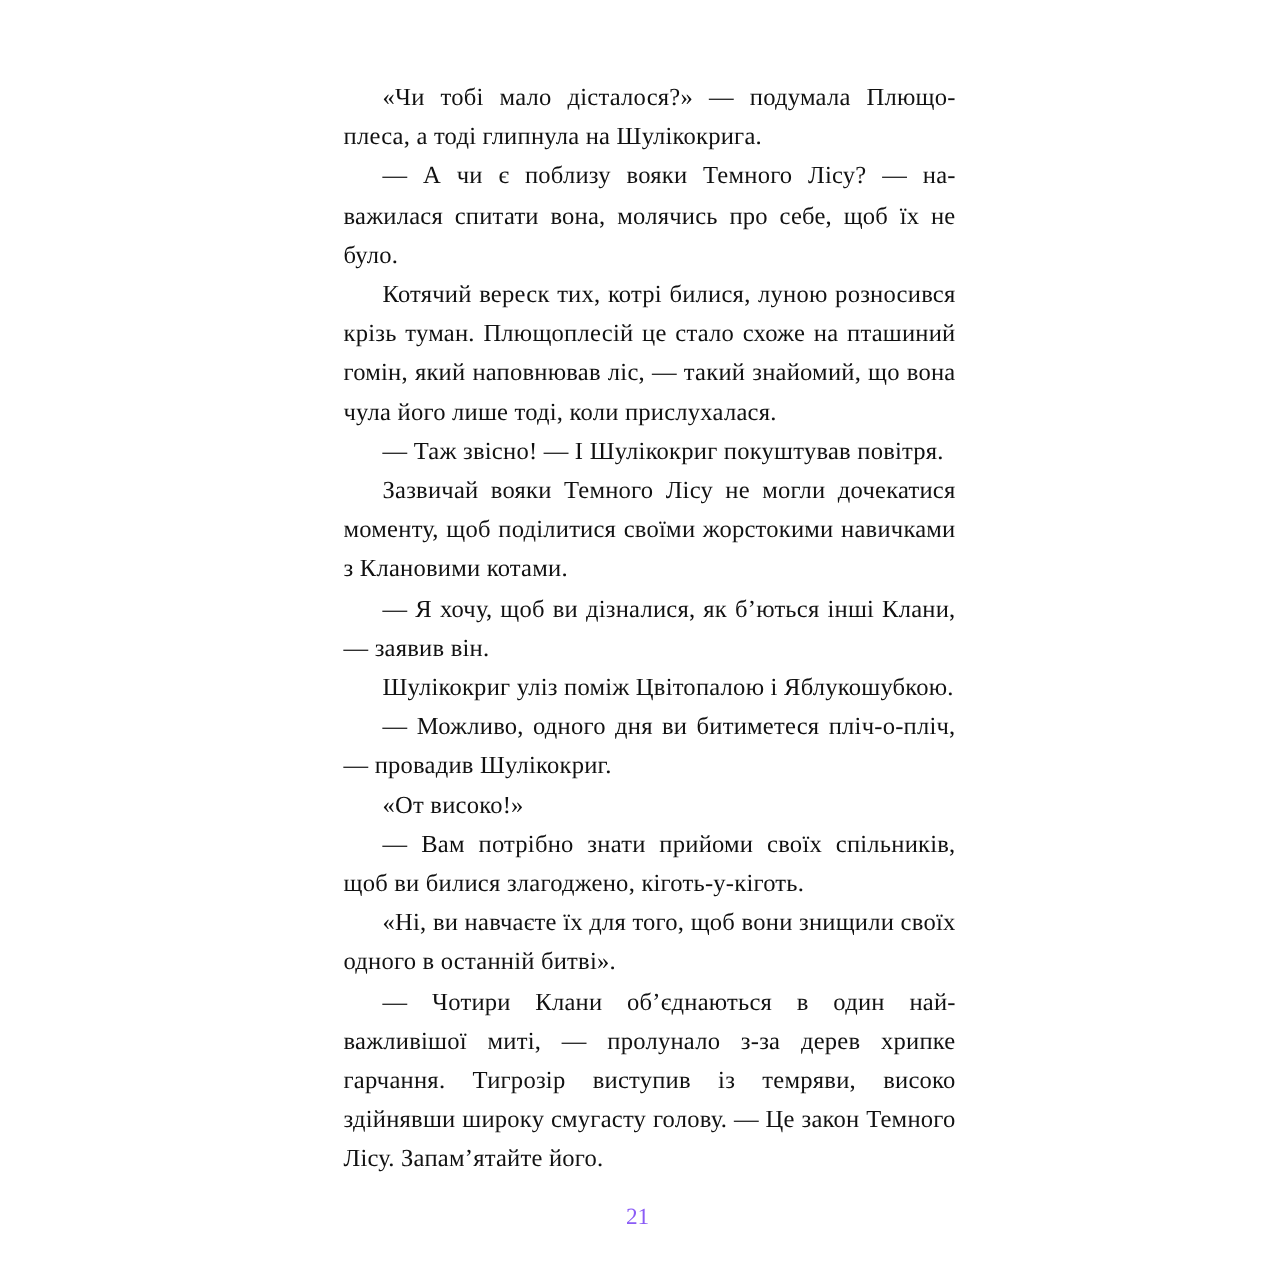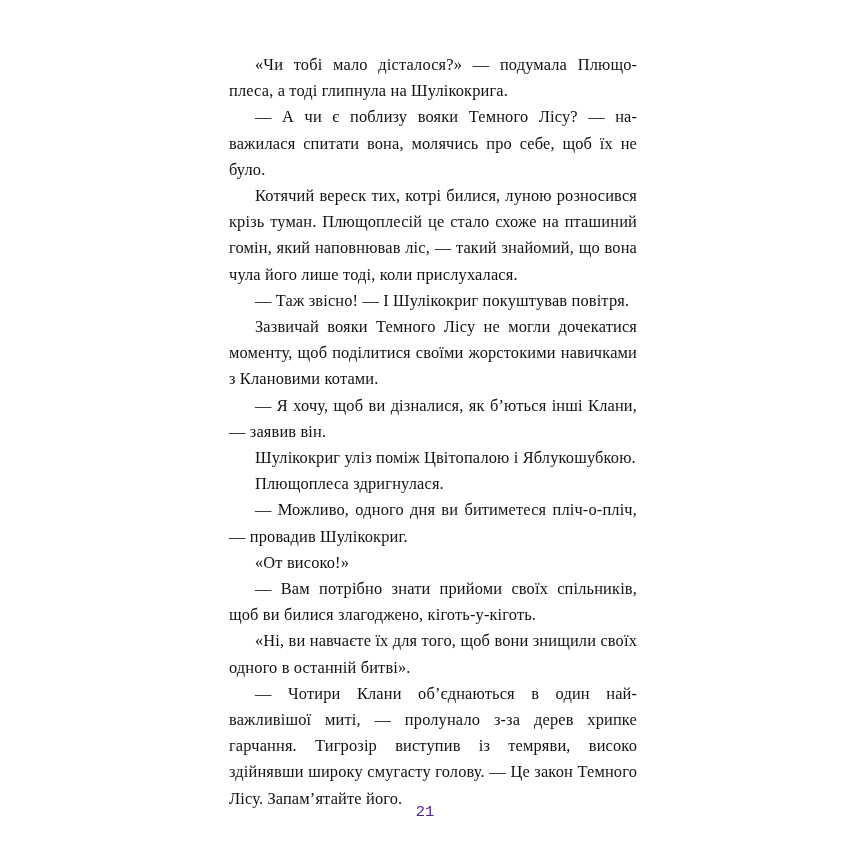--- a/index.html
+++ b/index.html
@@ -35,37 +35,36 @@
     letter-spacing: 0.15px;
     hyphens: manual;
   }
   .page-number {
     position: absolute;
     left: 0;
     right: 0;
     top: 803px;
     text-align: center;
     font-size: 15.5px;
-    font-family: Liberation Mono, monospace;
-    color: #4c1d95;
+    font-family: Liberation Serif, serif;
+    color: #8b5cf6;
   }
 </style>
 </head>
 <body>
 
 <div class="page">
   <div class="text-column">
     <p class="para">«Чи тобі мало дісталося?» — подумала Плющо­плеса, а тоді глипнула на Шулікокрига.</p>
     <p class="para">— А чи є поблизу вояки Темного Лісу? — на­важилася спитати вона, молячись про себе, щоб їх не було.</p>
     <p class="para">Котячий вереск тих, котрі билися, луною роз­носився крізь туман. Плющоплесій це стало схо­же на пташиний гомін, який наповнював ліс, — такий знайомий, що вона чула його лише тоді, коли прислухалася.</p>
     <p class="para">— Таж звісно! — І Шулікокриг покуштував по­вітря.</p>
     <p class="para">Зазвичай вояки Темного Лісу не могли дочека­тися моменту, щоб поділитися своїми жорстоки­ми навичками з Клановими котами.</p>
     <p class="para">— Я хочу, щоб ви дізналися, як б’ються інші Клани, — заявив він.</p>
     <p class="para">Шулікокриг уліз поміж Цвітопалою і Яблуко­шубкою.</p>
-    <p class="para">Плющоплеса здригнулася.</p>
     <p class="para">— Можливо, одного дня ви битиметеся пліч-о-пліч, — провадив Шулікокриг.</p>
     <p class="para">«От високо!»</p>
     <p class="para">— Вам потрібно знати прийоми своїх спільни­ків, щоб ви билися злагоджено, кіготь-у-кіготь.</p>
     <p class="para">«Ні, ви навчаєте їх для того, щоб вони знищи­ли своїх одного в останній битві».</p>
     <p class="para">— Чотири Клани об’єднаються в один най­важливішої миті, — пролунало з-за дерев хрипке гарчання. Тигрозір виступив із темряви, високо здійнявши широку смугасту голову. — Це закон Темного Лісу. Запам’ятайте його.</p>
   </div>
   <div class="page-number">21</div>
 </div>
 
 </body></html>

